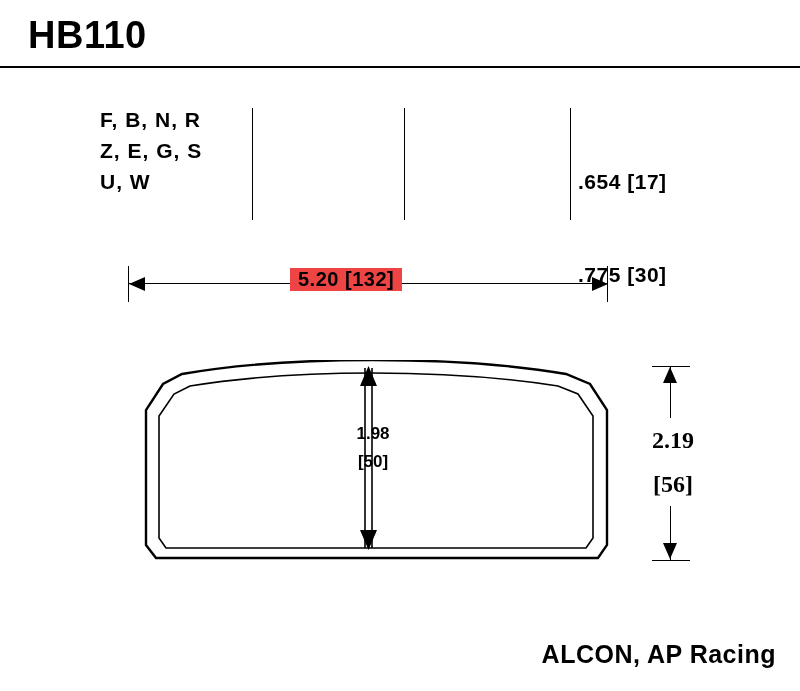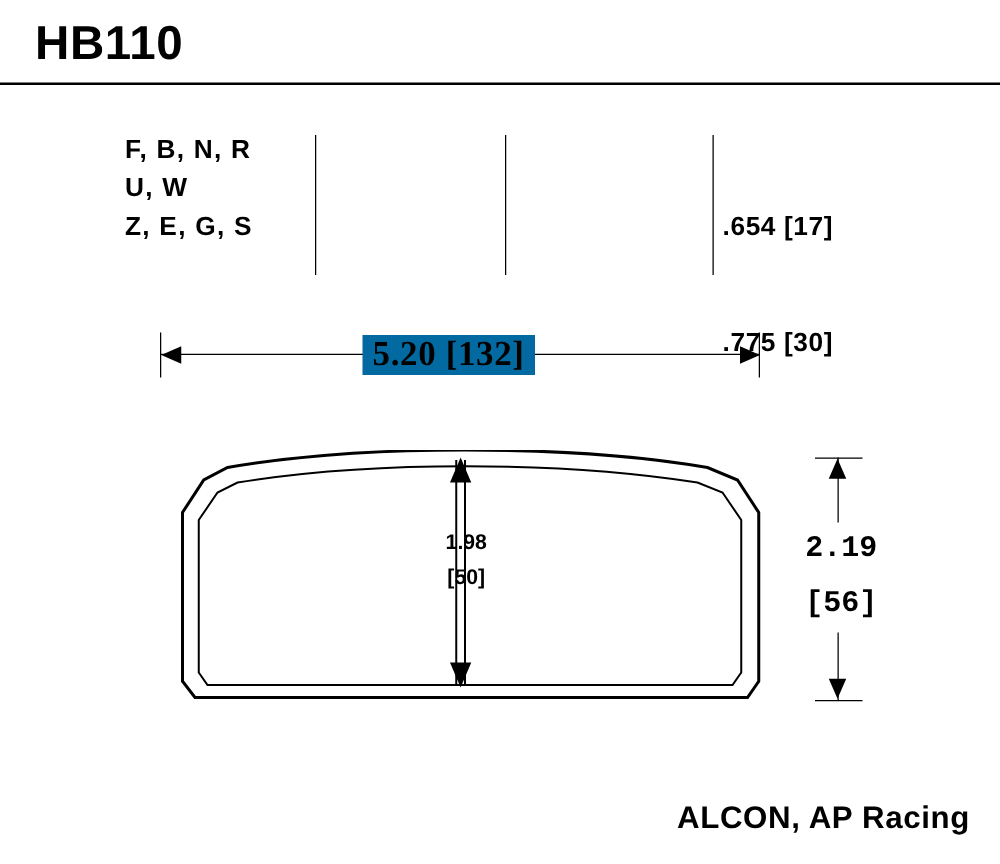--- a/index.html
+++ b/index.html
@@ -113,25 +113,25 @@
     top: 277px;
     width: 0; height: 0;
     border-top: 7px solid transparent;
     border-bottom: 7px solid transparent;
     border-left: 16px solid #000;
   }
   .dim-h-label {
     position: absolute;
     left: 290px;
     top: 268px;
-    background: #0369a1;
+    background: #ef4444;
     padding: 0 8px;
-    font-family: Liberation Serif, serif;
-    font-weight: bold;
-    font-size: 28px;
+    font-family: Liberation Sans, sans-serif;
+    font-weight: bold;
+    font-size: 20px;
     letter-spacing: 0.5px;
   }
 
   
   .pad-svg {
     position: absolute;
     left: 120px;
     top: 360px;
   }
 
@@ -190,21 +190,21 @@
     border-left: 7px solid transparent;
     border-right: 7px solid transparent;
     border-top: 16px solid #000;
   }
   .dim-v-label {
     position: absolute;
     left: 628px;
     top: 418px;
     width: 90px;
     text-align: center;
-    font-family: Liberation Mono, monospace;
+    font-family: Liberation Serif, serif;
     font-weight: bold;
     font-size: 24px;
     line-height: 44px;
     background: #fff;
   }
 
   
   .footer {
     position: absolute;
     left: 0;
@@ -220,22 +220,22 @@
 </head>
 <body>
 
 <div id="page">
 
   <div class="part-number">HB110</div>
   <div class="top-rule"></div>
 
   <div class="codes">
     <div>F, B, N, R</div>
+    <div>Z, E, G, S</div>
     <div>U, W</div>
-    <div>Z, E, G, S</div>
   </div>
 
   <div class="thickness">
     <div>.654 [17]</div>
     <div>.775 [30]</div>
   </div>
 
   <div class="tick" style="left:252px; top:108px; height:112px;"></div>
   <div class="tick" style="left:404px; top:108px; height:112px;"></div>
   <div class="tick" style="left:570px; top:108px; height:112px;"></div>

